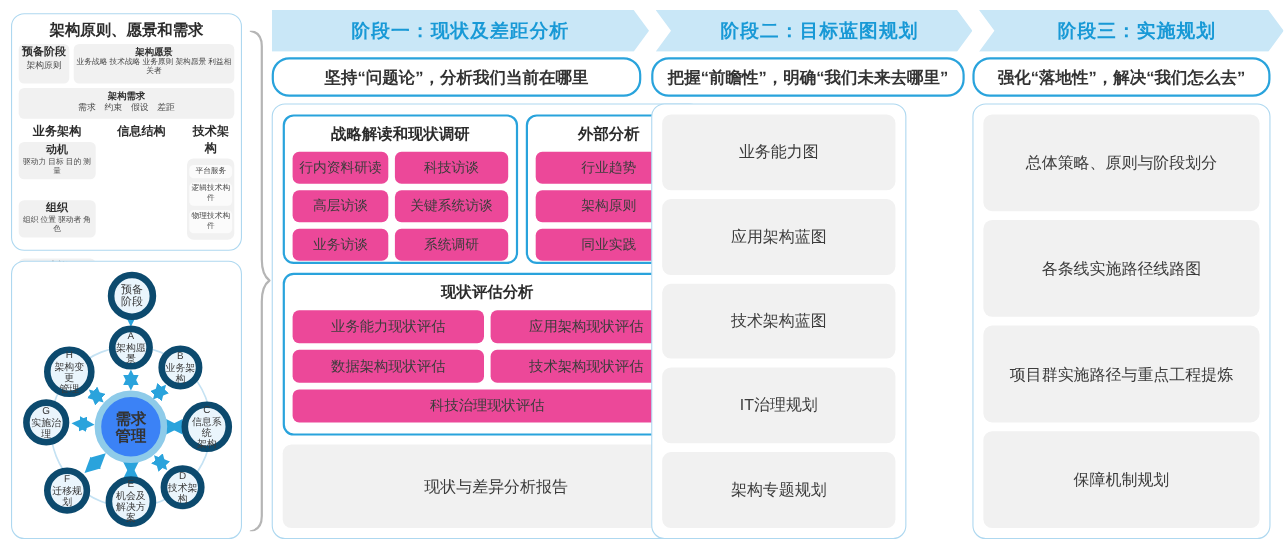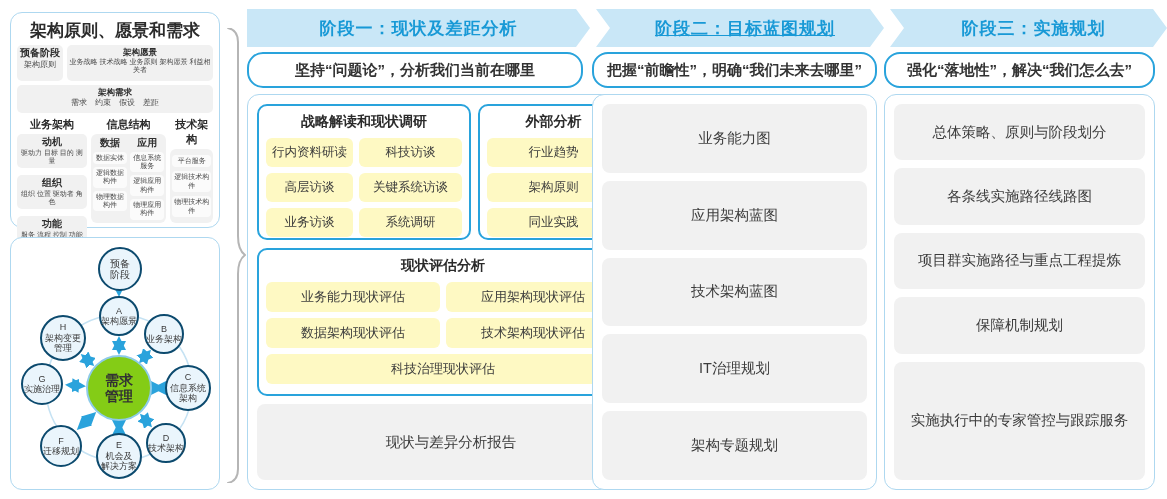--- a/index.html
+++ b/index.html
@@ -3,61 +3,61 @@
 <meta charset="utf-8">
 <style>
   * { margin:0; padding:0; box-sizing:border-box; }
   html,body { width:1167px; height:499px; background:#ffffff; overflow:hidden;
     font-family:"Liberation Sans","DejaVu Sans",sans-serif; color:#3c3c3c; }
   .abs { position:absolute; }
 
   
   .panel { border:1.5px solid #aed8f0; border-radius:12px; background:#fff; }
   .ltp { left:10px; top:12px; width:210px; height:216px; padding:5px 6px; }
-  .ltp-title { font-size:17px; font-weight:bold; color:#2b2b2b; text-align:center; margin:1px 0 3px; }
+  .ltp-title { font-size:14px; font-weight:bold; color:#2b2b2b; text-align:center; margin:1px 0 3px; }
   .grayboxsm { background:#f1f1f1; border-radius:5px; text-align:center; padding:2px 1px; }
   .row { display:flex; gap:4px; }
   .bt { font-weight:bold; font-size:10px; color:#2f2f2f; line-height:1.25; }
   .st { font-size:7px; color:#4a4a4a; line-height:1.25; }
   .mid { display:flex; gap:4px; margin-top:4px; }
   .colhdr { font-size:11px; font-weight:bold; color:#2b2b2b; text-align:center; margin-bottom:2px; }
   .graycont { background:#f1f1f1; border-radius:6px; padding:3px 2px; }
   .whitebox { background:#fbfbfb; border-radius:4px; font-size:7px; color:#4a4a4a;
     text-align:center; padding:2px 1px; line-height:1.2; }
   .impl { display:flex; gap:5px; margin-top:4px; align-items:stretch; }
   .impl-label { font-size:11px; font-weight:bold; color:#2b2b2b; white-space:pre-line;
     display:flex; align-items:center; text-align:center; line-height:1.2; }
 
   
   .lbp { left:10px; top:237px; width:210px; height:253px; }
-  .circle { position:absolute; border-radius:50%; background:#eaf5fc; border:2px solid #0c4a6e;
+  .circle { position:absolute; border-radius:50%; background:#eaf5fc; border:6px solid #0c4a6e;
     display:flex; align-items:center; justify-content:center; text-align:center;
     font-size:9px; line-height:1.15; color:#3a3a3a; white-space:pre-line; }
-  .circle.center { background:#84cc16; border-color:#8ecbe9; font-size:14px; font-weight:bold; color:#333; }
+  .circle.center { background:#3b82f6; border-color:#8ecbe9; font-size:14px; font-weight:bold; color:#333; }
   .circle.prelim { font-size:10px; }
 
   
   .brace { left:226px; top:28px; }
 
   
   .band { top:9px; height:38px; background:#c9e7f7; display:flex; align-items:center; justify-content:center;
     font-size:17px; font-weight:bold; color:#1899d6; letter-spacing:1px; }
   .band.tip   { clip-path:polygon(0 0, calc(100% - 14px) 0, 100% 50%, calc(100% - 14px) 100%, 0 100%); }
   .band.notch { clip-path:polygon(0 0, calc(100% - 14px) 0, 100% 50%, calc(100% - 14px) 100%, 0 100%, 14px 50%); padding-left:10px; }
 
   .subtitle { top:52px; height:36px; background:#fff; border:2px solid #29a3dc; border-radius:16px;
     display:flex; align-items:center; justify-content:center; font-size:15px; font-weight:bold; color:#333; }
 
   .cont { top:94px; height:396px; padding:9px; display:flex; flex-direction:column; }
 
   .bluebox { border:2px solid #29a3dc; border-radius:10px; padding:6px 7px; background:#fff; }
   .bb-title { font-size:14px; font-weight:bold; color:#2b2b2b; text-align:center; margin:1px 0 7px; }
   .grid2 { display:grid; grid-template-columns:1fr 1.18fr; gap:6px; }
   .grid2b { display:grid; grid-template-columns:1fr 1fr; gap:6px; }
-  .item { background:#fef9c3; border-radius:6px; text-align:center; font-size:12.5px;
+  .item { background:#ec4899; border-radius:6px; text-align:center; font-size:12.5px;
     color:#3c3c3c; padding:6px 2px; display:flex; align-items:center; justify-content:center; }
   .span2 { grid-column:1 / 3; }
   .vstack { display:flex; flex-direction:column; gap:6px; }
   .bigitem { background:#f1f1f1; border-radius:8px; display:flex; align-items:center; justify-content:center;
     font-size:14.5px; color:#3c3c3c; text-align:center; flex:1; }
   .colflex { display:flex; flex-direction:column; gap:8px; flex:1; }
 </style>
 </head>
 <body>
 
@@ -75,56 +75,38 @@
   </div>
   <div class="grayboxsm" style="margin-top:4px; height:28px;">
     <div class="bt" style="font-size:8.5px;">架构需求</div>
     <div class="st" style="font-size:8px;">需求　约束　假设　差距</div>
   </div>
 
   <div class="mid">
 
     <div style="width:72px;">
       <div class="colhdr">业务架构</div>
-      <div class="vstack" style="gap:7px;">
+      <div class="vstack" style="gap:19px;">
         <div class="grayboxsm">
           <div class="bt">动机</div>
           <div class="st">驱动力 目标 目的 测量</div>
         </div>
         <div class="grayboxsm">
           <div class="bt">组织</div>
           <div class="st">组织 位置 驱动者 角色</div>
         </div>
         <div class="grayboxsm">
           <div class="bt">功能</div>
           <div class="st">服务 流程 控制 功能</div>
         </div>
       </div>
     </div>
 
     <div style="width:78px;">
       <div class="colhdr">信息结构</div>
-      <div class="graycont" style="display:flex; gap:3px;">
-        <div style="flex:1;">
-          <div class="bt" style="text-align:center;">数据</div>
-          <div class="vstack" style="gap:3px; margin-top:2px;">
-            <div class="whitebox">数据实体</div>
-            <div class="whitebox">逻辑数据构件</div>
-            <div class="whitebox">物理数据构件</div>
-          </div>
-        </div>
-        <div style="flex:1;">
-          <div class="bt" style="text-align:center;">应用</div>
-          <div class="vstack" style="gap:3px; margin-top:2px;">
-            <div class="whitebox">信息系统服务</div>
-            <div class="whitebox">逻辑应用构件</div>
-            <div class="whitebox">物理应用构件</div>
-          </div>
-        </div>
-      </div>
     </div>
 
     <div style="width:44px;">
       <div class="colhdr">技术架构</div>
       <div class="graycont vstack" style="gap:4px; padding:6px 2px;">
         <div class="whitebox">平台服务</div>
         <div class="whitebox">逻辑技术构件</div>
         <div class="whitebox">物理技术构件</div>
       </div>
     </div>
@@ -188,21 +170,21 @@
 技术架构</div>
 </div>
 
 <svg class="abs brace" width="20" height="455" viewBox="0 0 20 455">
   <path d="M2,0 Q12,2 12,14 L12,208 Q12,222 19,227 Q12,232 12,246 L12,441 Q12,453 2,455" stroke="#b5b5b5" stroke-width="2" fill="none" stroke-linecap="round"></path>
 </svg>
 
 <div class="abs band tip" style="left:247px; width:343px;">
   <span>阶段一：现状及差距分析</span>
 </div>
-<div class="abs band notch tip" style="left:596px; width:288px;text-decoration:underline;">
+<div class="abs band notch tip" style="left:596px; width:288px;">
   <span>阶段二：目标蓝图规划</span>
 </div>
 <div class="abs band notch tip" style="left:890px; width:277px;">
   <span>阶段三：实施规划</span>
 </div>
 
 <div class="abs subtitle" style="left:247px; width:336px;">坚持“问题论”，分析我们当前在哪里</div>
 <div class="abs subtitle" style="left:592px; width:285px;">把握“前瞻性”，明确“我们未来去哪里”</div>
 <div class="abs subtitle" style="left:884px; width:271px;">强化“落地性”，解决“我们怎么去”</div>
 
@@ -234,31 +216,30 @@
       <div class="item" style="font-size:13px;">业务能力现状评估</div>
       <div class="item" style="font-size:13px;">应用架构现状评估</div>
       <div class="item" style="font-size:13px;">数据架构现状评估</div>
       <div class="item" style="font-size:13px;">技术架构现状评估</div>
       <div class="item span2" style="font-size:13px;">科技治理现状评估</div>
     </div>
   </div>
   <div class="bigitem" style="margin-top:8px;padding-left:16px;">现状与差异分析报告</div>
 </div>
 
-<div class="abs panel cont" style="left:592px; width:285px;">
+<div class="abs panel cont" style="left:592px; width:232px;">
   <div class="colflex">
     <div class="bigitem">业务能力图</div>
     <div class="bigitem">应用架构蓝图</div>
     <div class="bigitem">技术架构蓝图</div>
     <div class="bigitem">IT治理规划</div>
     <div class="bigitem">架构专题规划</div>
   </div>
 </div>
 
 <div class="abs panel cont" style="left:884px; width:271px;">
   <div class="colflex">
     <div class="bigitem">总体策略、原则与阶段划分</div>
     <div class="bigitem">各条线实施路径线路图</div>
     <div class="bigitem">项目群实施路径与重点工程提炼</div>
     <div class="bigitem">保障机制规划</div>
-    <div class="bigitem" style="flex:2.1;">实施执行中的专家管控与跟踪服务</div>
   </div>
 </div>
 
 </body></html>

